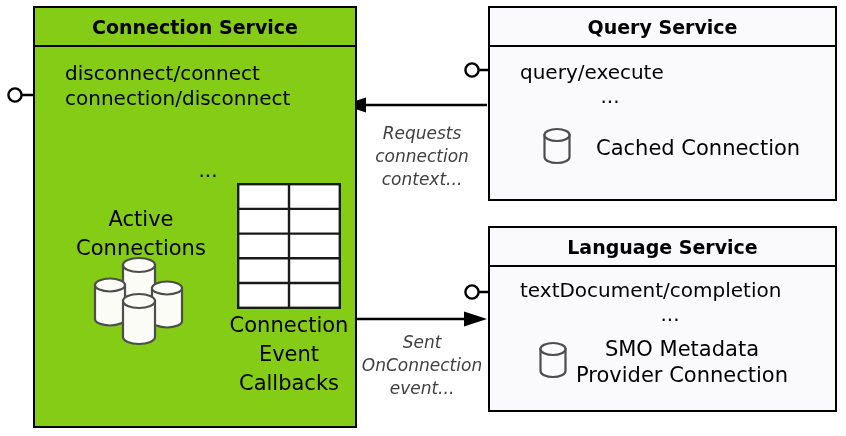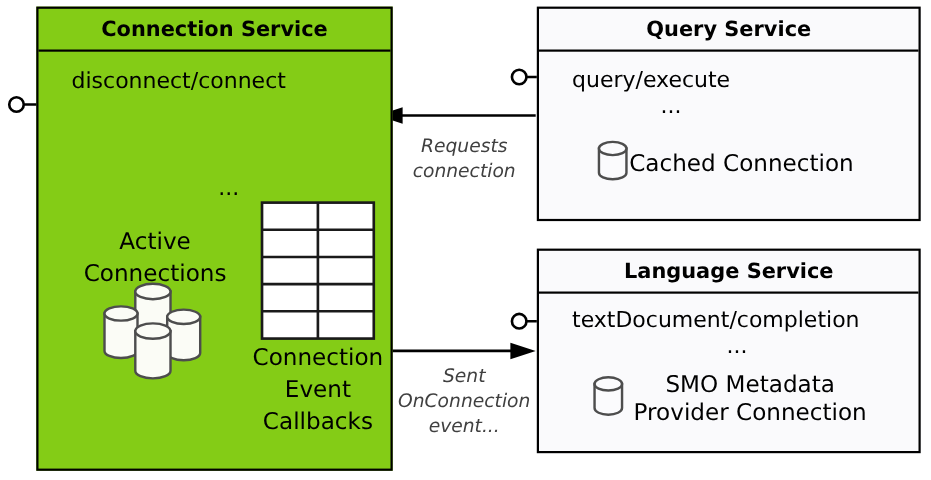--- a/index.html
+++ b/index.html
@@ -123,21 +123,21 @@
     position: absolute;
     left: 30px; top: 78px;
     width: 180px;
     text-align: center;
   }
   .query-store {
     position: absolute;
     left: 52px; top: 118px;
     display: flex;
     align-items: center;
-    gap: 0;
+    gap: 24px;
   }
   .query-store-label {
     font-size: 21px;
     line-height: 26px;
     white-space: nowrap;
   }
 
   
   .lang-ops {
     position: absolute;
@@ -215,20 +215,21 @@
       <line x1="479" y1="292" x2="518" y2="292" stroke="#000000" stroke-width="2.4"></line>
       <circle cx="472" cy="292" r="6.6" fill="#ffffff" stroke="#000000" stroke-width="2.4"></circle>
     </g>
   </svg>
 
   <div class="box box-conn">
     <div class="box-title">Connection Service</div>
 
     <div class="conn-ops">
       <div class="op-line">disconnect/connect</div>
+      <div class="op-line">connection/disconnect</div>
     </div>
 
     <div class="conn-ellipsis ellipsis">...</div>
 
     <div class="active-label">
       <div>Active</div>
       <div>Connections</div>
     </div>
 
     <div class="db-cluster">
@@ -321,20 +322,21 @@
       <span class="lang-store-label">
         <span style="display:block">SMO Metadata</span>
         <span style="display:block">Provider Connection</span>
       </span>
     </div>
   </div>
 
   <div class="arrow-label label-requests">
     <div>Requests</div>
     <div>connection</div>
+    <div>context...</div>
   </div>
 
   <div class="arrow-label label-sent">
     <div>Sent</div>
     <div>OnConnection</div>
     <div>event...</div>
   </div>
 
 </div>
 

